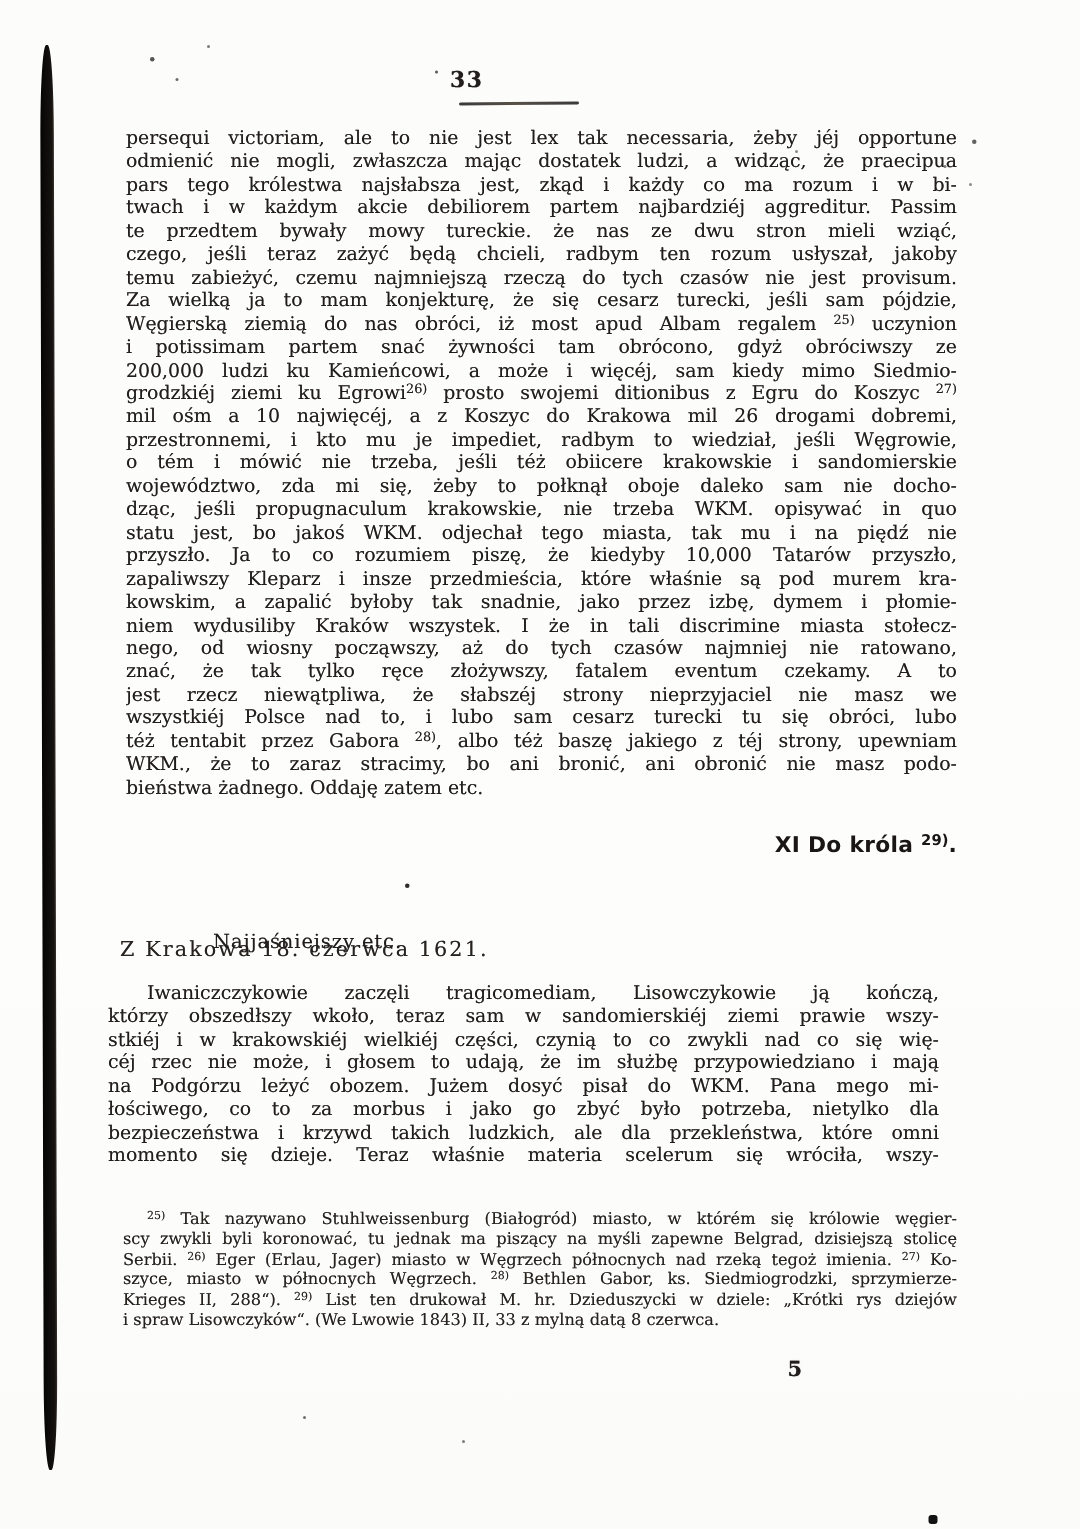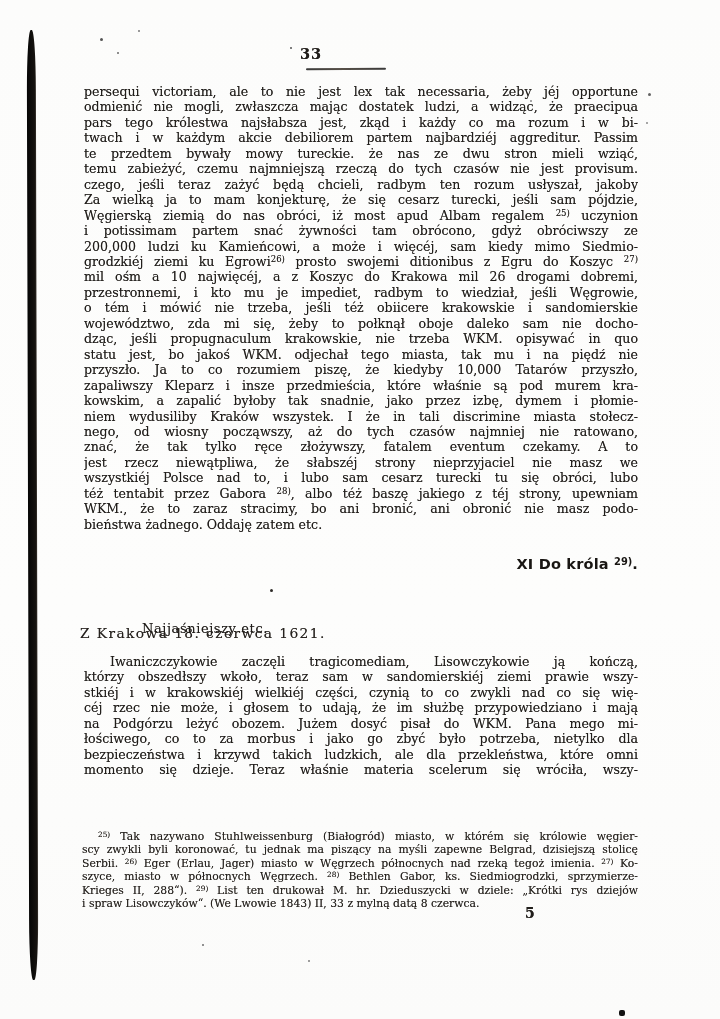--- a/index.html
+++ b/index.html
@@ -53,21 +53,21 @@
   .textblock .line {
     text-align: justify;
     text-align-last: justify;
     white-space: normal;
   }
   [data-last="left"] .line:last-child { text-align-last: left; }
 
   .para1 { top: 84px; left: 84px; width: 554px;
            font-size: 12.6px; line-height: 15.45px;
            text-shadow: 0 0 0.4px rgba(30,26,22,.55); }
-  .para2 { top: 654px; left: 84px; width: 554px;
+  .para2 { top: 654px; left: 72px; width: 554px;
            font-size: 12.6px; line-height: 15.45px;
            text-shadow: 0 0 0.4px rgba(30,26,22,.55); }
   .para2 .line:first-child { text-indent: 26px; }
 
   .fnref { font-size: 68%; line-height: 0; vertical-align: 0.45em; letter-spacing: 0; }
 
   .heading {
     position: absolute; top: 556px; left: 84px; width: 554px;
     margin: 0; text-align: right;
     font-family: "DejaVu Sans", sans-serif;
@@ -83,21 +83,21 @@
     margin-top: 36px;
   }
   .salutation {
     position: absolute; top: 621px; left: 142px;
     font-size: 13px; letter-spacing: 0.6px;
     text-shadow: 0 0 0.4px rgba(30,26,22,.5);
   }
 
   .footnotes { top: 806px; left: 82px; width: 556px;
                font-size: 10.8px; line-height: 13.45px; color: #25211d;
-               text-shadow: 0 0 0.3px rgba(30,26,22,.5); margin-top: 24px; }
+               text-shadow: 0 0 0.3px rgba(30,26,22,.5); }
   .footnotes .line:first-child { text-indent: 16px; }
 
   .sheetno {
     position: absolute; top: 905px; left: 525px;
     font-size: 14px; font-weight: bold;
     text-shadow: 0 0 0.5px rgba(25,22,18,.7);
   }
 </style>
 </head>
 <body>
@@ -108,22 +108,22 @@
 
   <div class="pageno">33</div>
   <div class="pageno-rule"></div>
 
   <div class="textblock para1" data-last="left">
       <div class="line"><span>persequi victoriam, ale to nie jest lex tak necessaria, żeby jéj opportune</span></div>
       <div class="line"><span>odmienić nie mogli, zwłaszcza mając dostatek ludzi, a widząc, że praecipua</span></div>
       <div class="line"><span>pars tego królestwa najsłabsza jest, zkąd i każdy co ma rozum i w bi-</span></div>
       <div class="line"><span>twach i w każdym akcie debiliorem partem najbardziéj aggreditur. Passim</span></div>
       <div class="line"><span>te przedtem bywały mowy tureckie. że nas ze dwu stron mieli wziąć,</span></div>
+      <div class="line"><span>czego, jeśli teraz zażyć będą chcieli, radbym ten rozum usłyszał, jakoby</span></div>
       <div class="line"><span>temu zabieżyć, czemu najmniejszą rzeczą do tych czasów nie jest provisum.</span></div>
-      <div class="line"><span>czego, jeśli teraz zażyć będą chcieli, radbym ten rozum usłyszał, jakoby</span></div>
       <div class="line"><span>Za wielką ja to mam konjekturę, że się cesarz turecki, jeśli sam pójdzie,</span></div>
       <div class="line"><span>Węgierską ziemią do nas obróci, iż most apud Albam regalem </span><sup class="fnref">25)</sup><span> uczynion</span></div>
       <div class="line"><span>i potissimam partem snać żywności tam obrócono, gdyż obróciwszy ze</span></div>
       <div class="line"><span>200,000 ludzi ku Kamieńcowi, a może i więcéj, sam kiedy mimo Siedmio-</span></div>
       <div class="line"><span>grodzkiéj ziemi ku Egrowi</span><sup class="fnref">26)</sup><span> prosto swojemi ditionibus z Egru do Koszyc </span><sup class="fnref">27)</sup></div>
       <div class="line"><span>mil ośm a 10 najwięcéj, a z Koszyc do Krakowa mil 26 drogami dobremi,</span></div>
       <div class="line"><span>przestronnemi, i kto mu je impediet, radbym to wiedział, jeśli Węgrowie,</span></div>
       <div class="line"><span>o tém i mówić nie trzeba, jeśli téż obiicere krakowskie i sandomierskie</span></div>
       <div class="line"><span>województwo, zda mi się, żeby to połknął oboje daleko sam nie docho-</span></div>
       <div class="line"><span>dząc, jeśli propugnaculum krakowskie, nie trzeba WKM. opisywać in quo</span></div>

